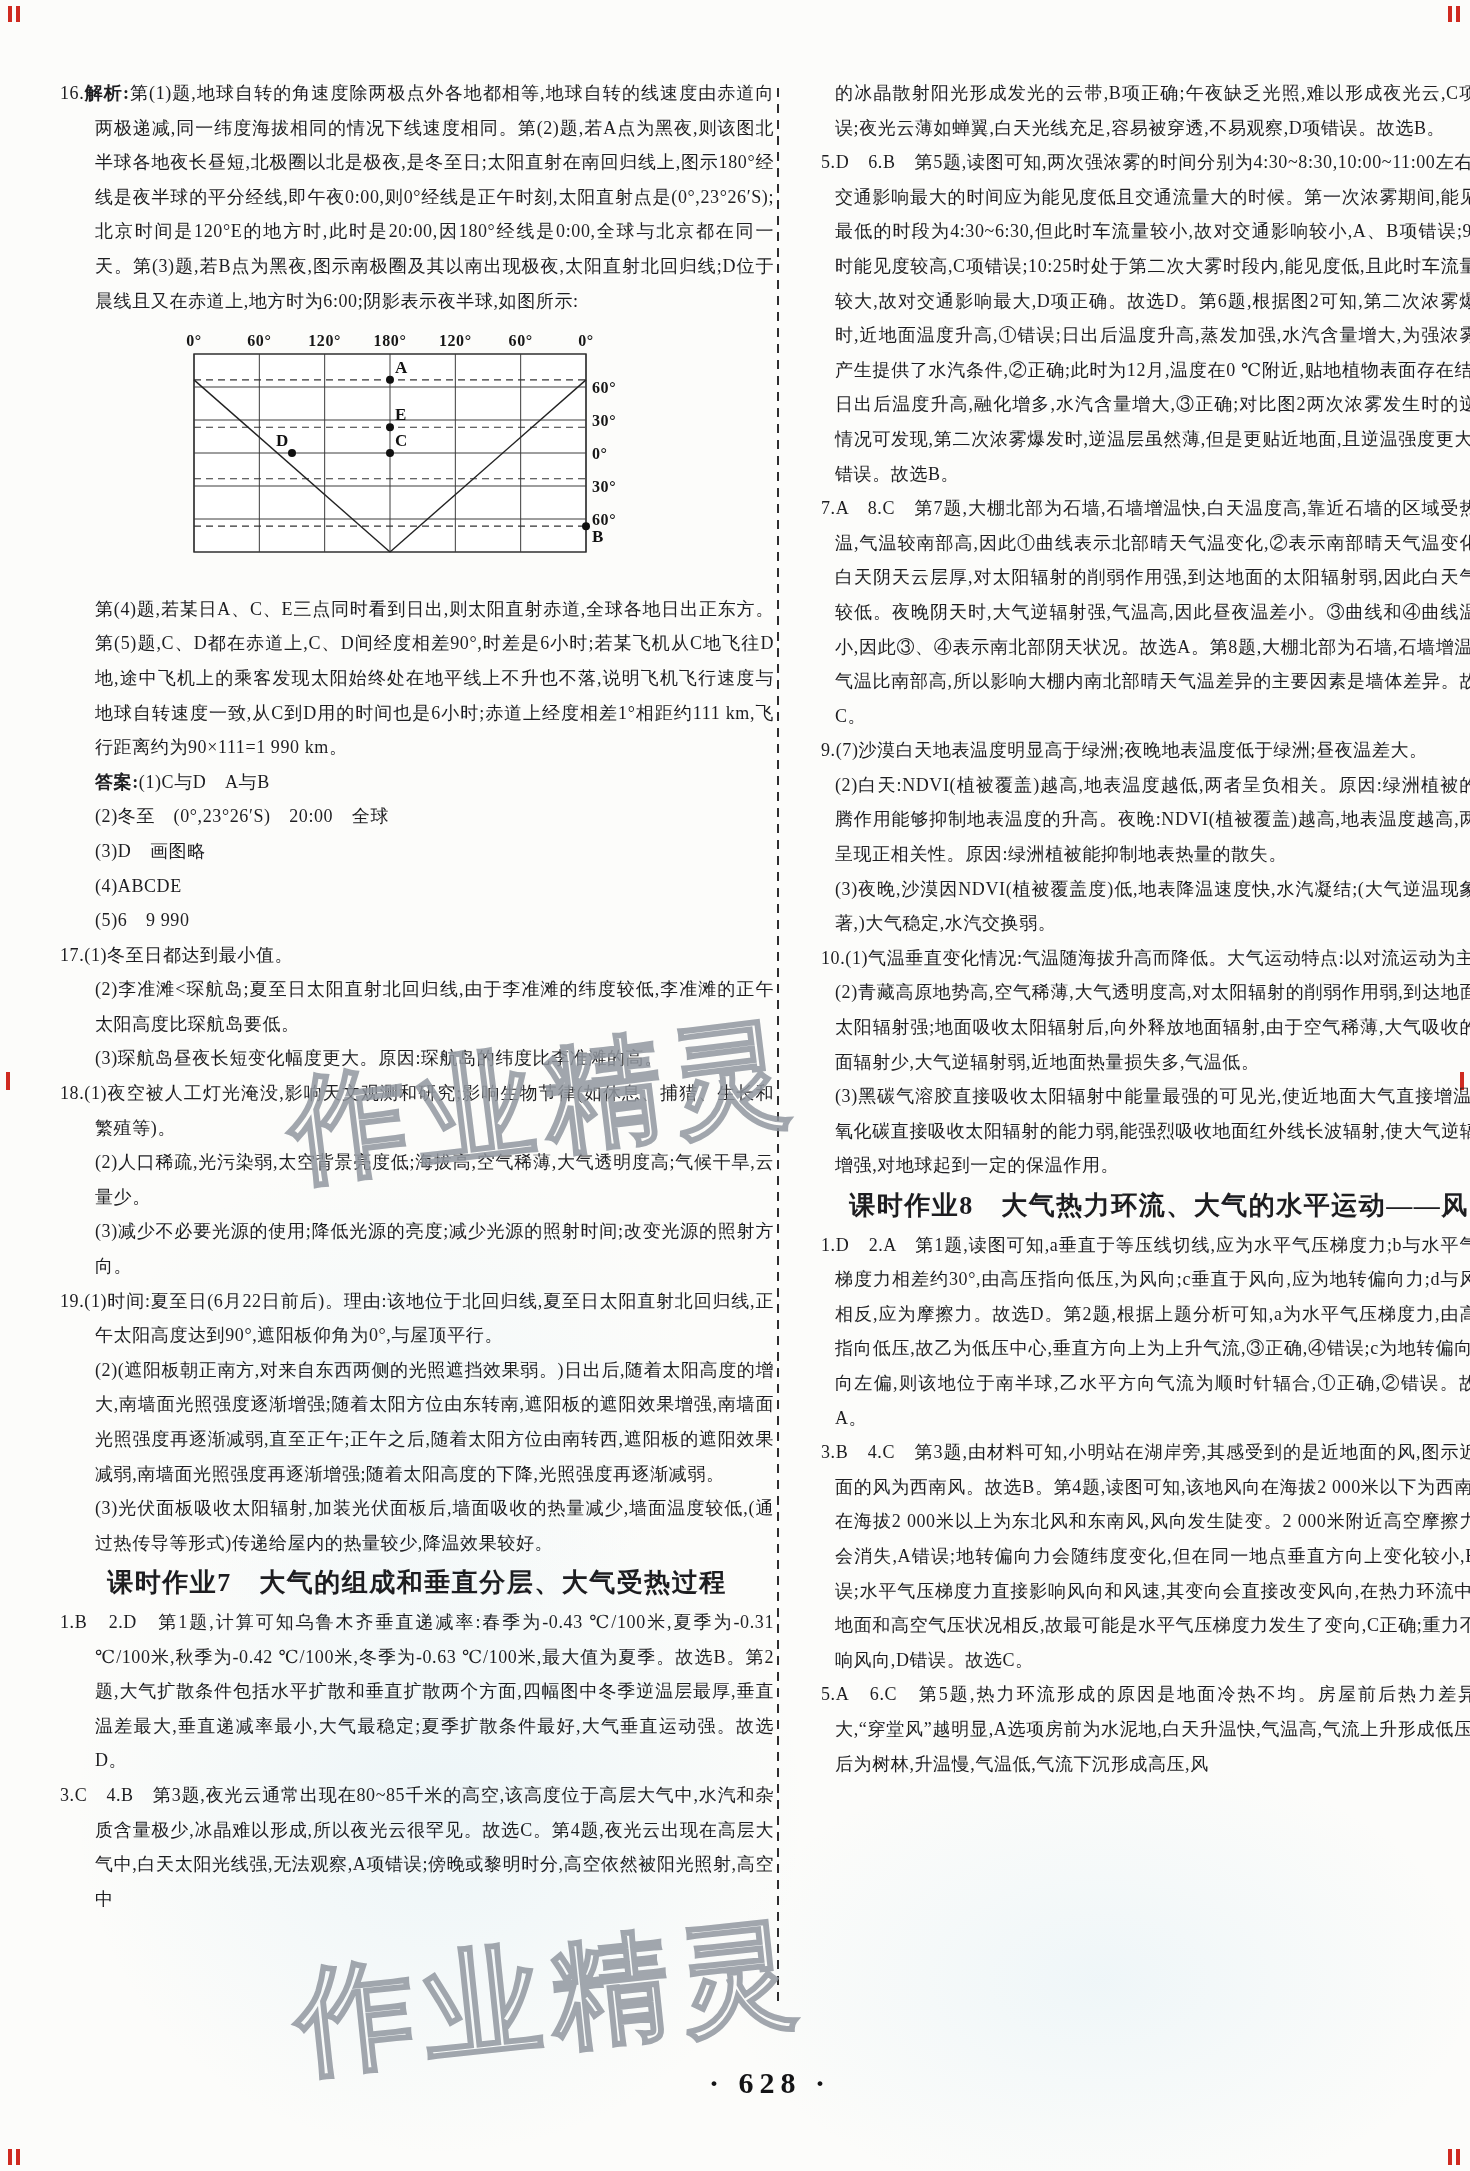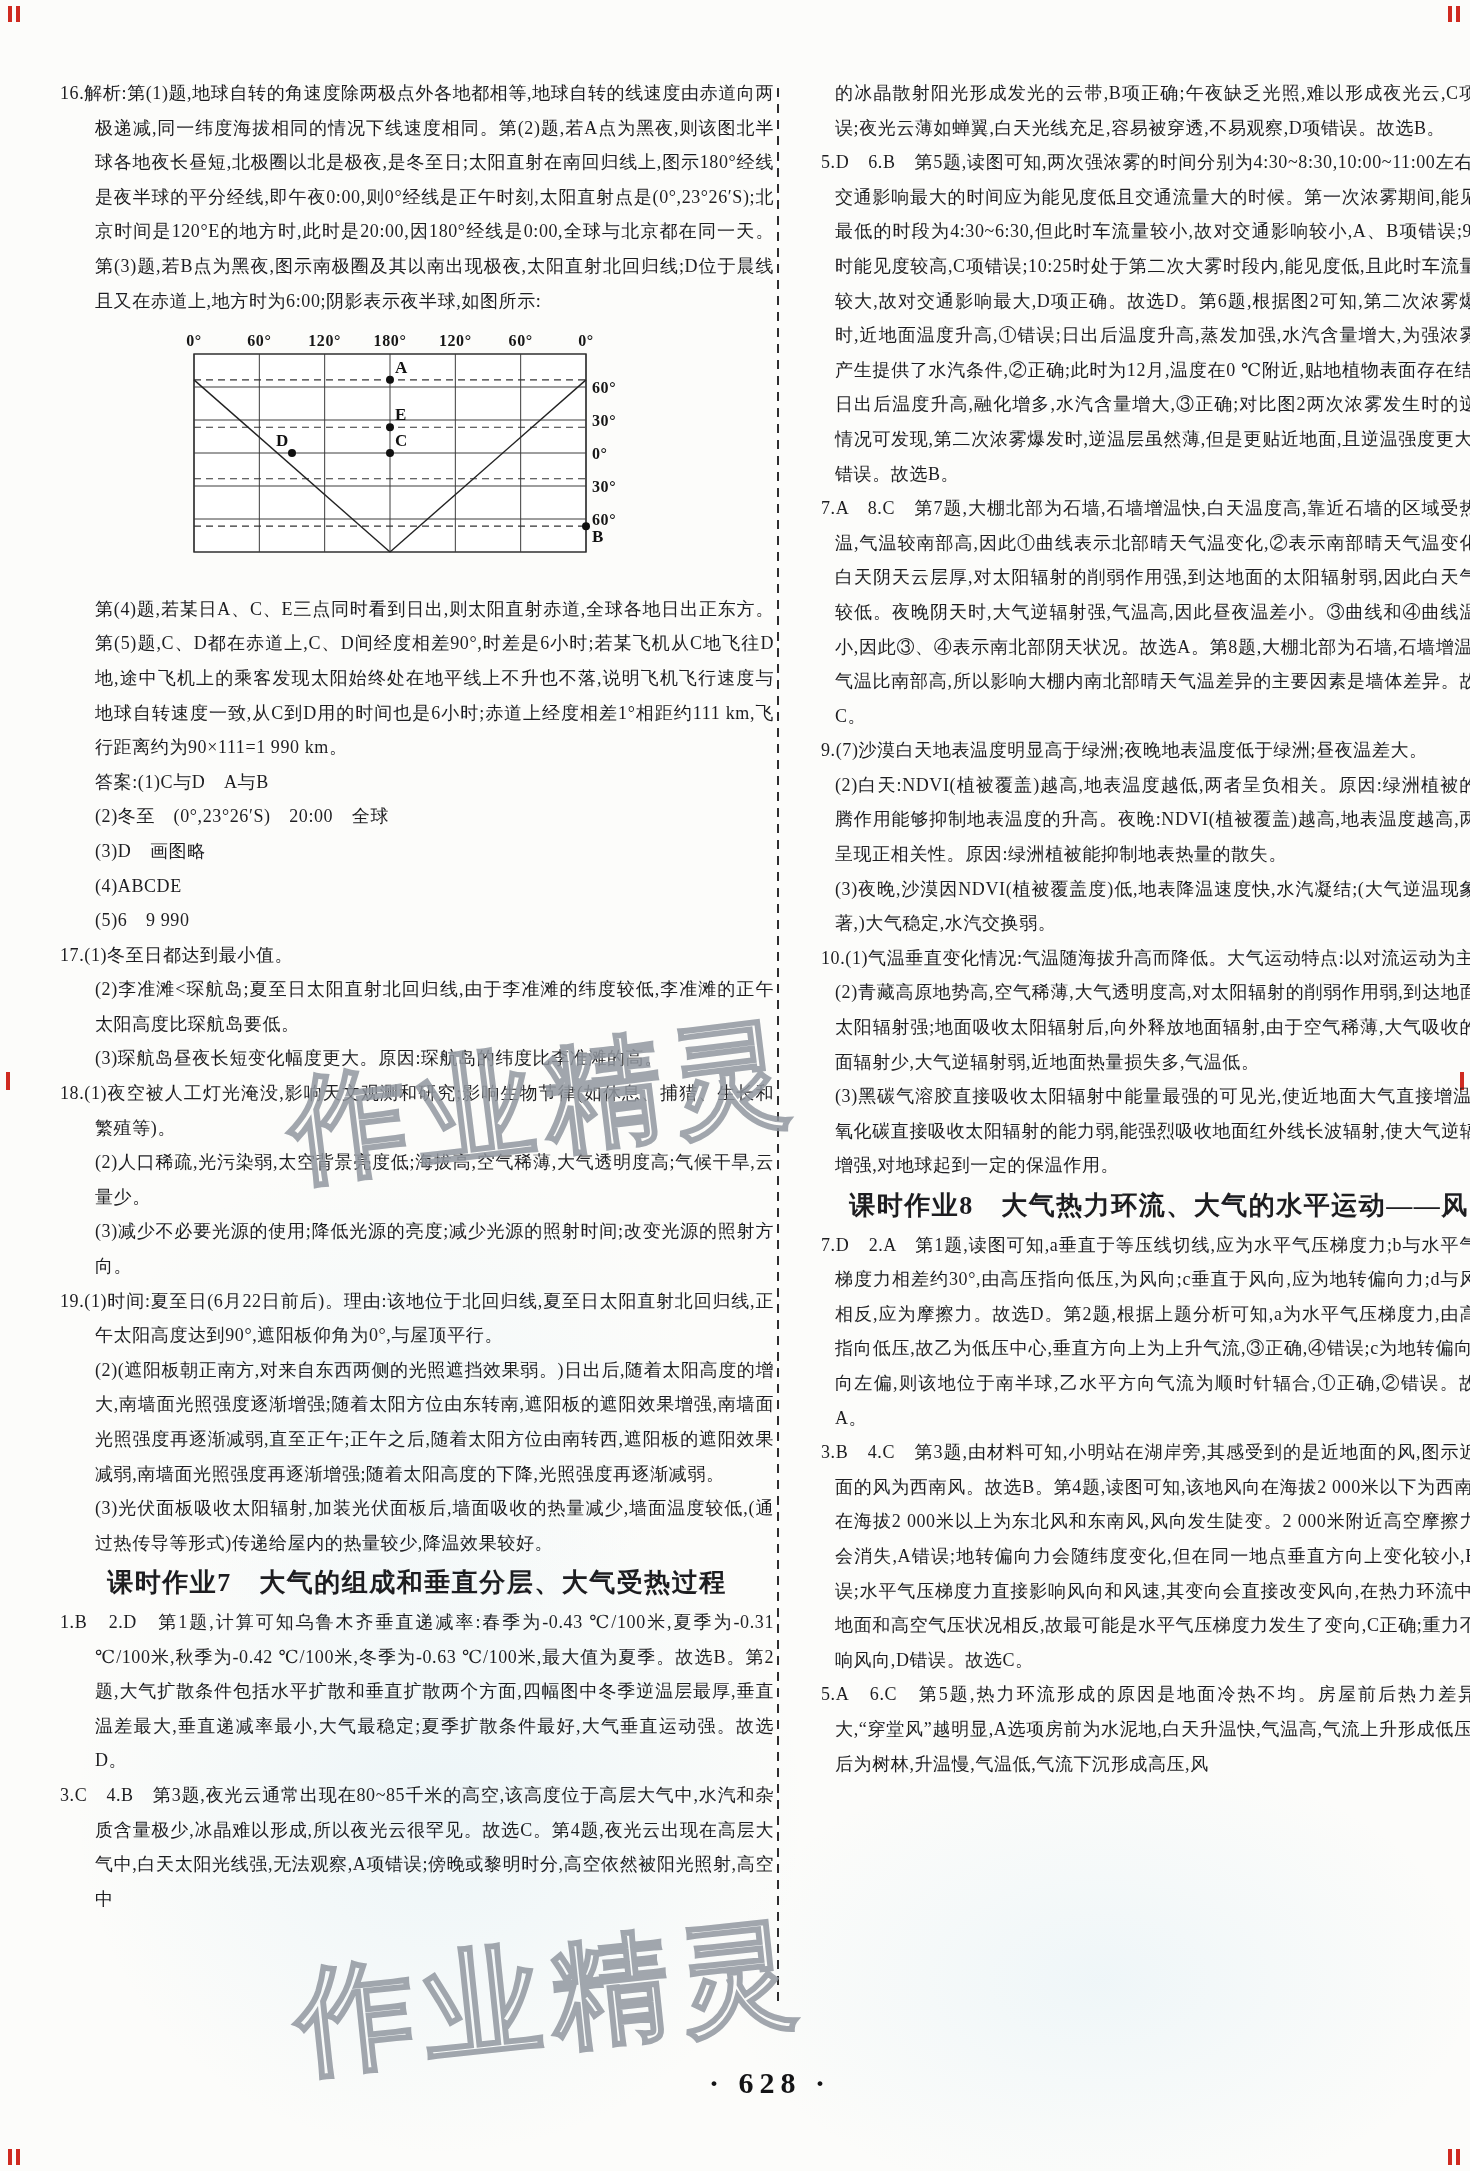--- a/index.html
+++ b/index.html
@@ -13,21 +13,21 @@
   .col{position:absolute;top:76px;font-size:18px;line-height:34.6px;
        text-align:justify;letter-spacing:.6px;}
   #leftcol{left:60px;width:714px;}
   #rightcol{left:821px;width:676px;}
   .blk{margin:0;}
   #leftcol .item{padding-left:35px;text-indent:-35px;}
   #leftcol .sub{padding-left:35px;}
   #rightcol .item{padding-left:14px;text-indent:-14px;}
   #rightcol .sub{padding-left:14px;}
   #rightcol .cont{padding-left:14px;}
-  .bold{font-weight:normal;}
+  .bold{font-weight:bold;}
   .hdr{font-weight:bold;font-size:26px;text-align:center;text-indent:0;
        padding:6px 0 4px 0;letter-spacing:1.5px;}
   .figwrap{width:482px;margin:6px 0 4px 112px;}
   .divider{position:absolute;left:777px;top:88px;width:2px;height:1918px;
     background:repeating-linear-gradient(to bottom,#2e2e30 0 9px,transparent 9px 16px);}
   .wm{position:absolute;font-family:"DejaVu Sans","Liberation Sans",sans-serif;
       font-weight:700;font-size:118px;letter-spacing:10px;color:transparent;
       -webkit-text-stroke:2.2px #9298a0;opacity:.85;pointer-events:none;white-space:nowrap;}
   #wm1{left:288px;top:1022px;transform:rotate(-7deg);}
   #wm2{left:295px;top:1918px;transform:rotate(-6deg);}
@@ -130,21 +130,21 @@
     <div class="blk cont"><span>的冰晶散射阳光形成发光的云带,B项正确;午夜缺乏光照,难以形成夜光云,C项错误;夜光云薄如蝉翼,白天光线充足,容易被穿透,不易观察,D项错误。故选B。</span></div>
     <div class="blk item"><span class="num">5.D　6.B　</span><span>第5题,读图可知,两次强浓雾的时间分别为4:30~8:30,10:00~11:00左右,对交通影响最大的时间应为能见度低且交通流量大的时候。第一次浓雾期间,能见度最低的时段为4:30~6:30,但此时车流量较小,故对交通影响较小,A、B项错误;9:45时能见度较高,C项错误;10:25时处于第二次大雾时段内,能见度低,且此时车流量应较大,故对交通影响最大,D项正确。故选D。第6题,根据图2可知,第二次浓雾爆发时,近地面温度升高,①错误;日出后温度升高,蒸发加强,水汽含量增大,为强浓雾的产生提供了水汽条件,②正确;此时为12月,温度在0 ℃附近,贴地植物表面存在结霜,日出后温度升高,融化增多,水汽含量增大,③正确;对比图2两次浓雾发生时的逆温情况可发现,第二次浓雾爆发时,逆温层虽然薄,但是更贴近地面,且逆温强度更大,④错误。故选B。</span></div>
     <div class="blk item"><span class="num">7.A　8.C　</span><span>第7题,大棚北部为石墙,石墙增温快,白天温度高,靠近石墙的区域受热增温,气温较南部高,因此①曲线表示北部晴天气温变化,②表示南部晴天气温变化。白天阴天云层厚,对太阳辐射的削弱作用强,到达地面的太阳辐射弱,因此白天气温较低。夜晚阴天时,大气逆辐射强,气温高,因此昼夜温差小。③曲线和④曲线温差小,因此③、④表示南北部阴天状况。故选A。第8题,大棚北部为石墙,石墙增温快,气温比南部高,所以影响大棚内南北部晴天气温差异的主要因素是墙体差异。故选C。</span></div>
     <div class="blk item"><span class="num">9.</span><span>(7)沙漠白天地表温度明显高于绿洲;夜晚地表温度低于绿洲;昼夜温差大。</span></div>
     <div class="blk sub"><span>(2)白天:NDVI(植被覆盖)越高,地表温度越低,两者呈负相关。原因:绿洲植被的蒸腾作用能够抑制地表温度的升高。夜晚:NDVI(植被覆盖)越高,地表温度越高,两者呈现正相关性。原因:绿洲植被能抑制地表热量的散失。</span></div>
     <div class="blk sub"><span>(3)夜晚,沙漠因NDVI(植被覆盖度)低,地表降温速度快,水汽凝结;(大气逆温现象显著,)大气稳定,水汽交换弱。</span></div>
     <div class="blk item"><span class="num">10.</span><span>(1)气温垂直变化情况:气温随海拔升高而降低。大气运动特点:以对流运动为主。</span></div>
     <div class="blk sub"><span>(2)青藏高原地势高,空气稀薄,大气透明度高,对太阳辐射的削弱作用弱,到达地面的太阳辐射强;地面吸收太阳辐射后,向外释放地面辐射,由于空气稀薄,大气吸收的地面辐射少,大气逆辐射弱,近地面热量损失多,气温低。</span></div>
     <div class="blk sub"><span>(3)黑碳气溶胶直接吸收太阳辐射中能量最强的可见光,使近地面大气直接增温;二氧化碳直接吸收太阳辐射的能力弱,能强烈吸收地面红外线长波辐射,使大气逆辐射增强,对地球起到一定的保温作用。</span></div>
     <div class="blk hdr"><span>课时作业8　大气热力环流、大气的水平运动——风</span></div>
-    <div class="blk item"><span class="num">7.D　2.A　</span><span>第1题,读图可知,a垂直于等压线切线,应为水平气压梯度力;b与水平气压梯度力相差约30°,由高压指向低压,为风向;c垂直于风向,应为地转偏向力;d与风向相反,应为摩擦力。故选D。第2题,根据上题分析可知,a为水平气压梯度力,由高压指向低压,故乙为低压中心,垂直方向上为上升气流,③正确,④错误;c为地转偏向力,向左偏,则该地位于南半球,乙水平方向气流为顺时针辐合,①正确,②错误。故选A。</span></div>
+    <div class="blk item"><span class="num">1.D　2.A　</span><span>第1题,读图可知,a垂直于等压线切线,应为水平气压梯度力;b与水平气压梯度力相差约30°,由高压指向低压,为风向;c垂直于风向,应为地转偏向力;d与风向相反,应为摩擦力。故选D。第2题,根据上题分析可知,a为水平气压梯度力,由高压指向低压,故乙为低压中心,垂直方向上为上升气流,③正确,④错误;c为地转偏向力,向左偏,则该地位于南半球,乙水平方向气流为顺时针辐合,①正确,②错误。故选A。</span></div>
     <div class="blk item"><span class="num">3.B　4.C　</span><span>第3题,由材料可知,小明站在湖岸旁,其感受到的是近地面的风,图示近地面的风为西南风。故选B。第4题,读图可知,该地风向在海拔2 000米以下为西南风,在海拔2 000米以上为东北风和东南风,风向发生陡变。2 000米附近高空摩擦力不会消失,A错误;地转偏向力会随纬度变化,但在同一地点垂直方向上变化较小,B错误;水平气压梯度力直接影响风向和风速,其变向会直接改变风向,在热力环流中,近地面和高空气压状况相反,故最可能是水平气压梯度力发生了变向,C正确;重力不影响风向,D错误。故选C。</span></div>
     <div class="blk item"><span class="num">5.A　6.C　</span><span>第5题,热力环流形成的原因是地面冷热不均。房屋前后热力差异越大,“穿堂风”越明显,A选项房前为水泥地,白天升温快,气温高,气流上升形成低压;房后为树林,升温慢,气温低,气流下沉形成高压,风</span></div>
   </div>
 
 <div id="wm1" class="wm">作业精灵</div>
 <div id="wm2" class="wm">作业精灵</div>
 
 <div class="pagenum">· 628 ·</div>
 
 </body></html>

